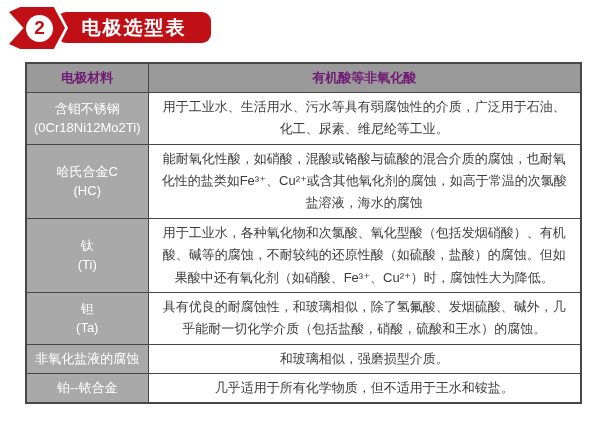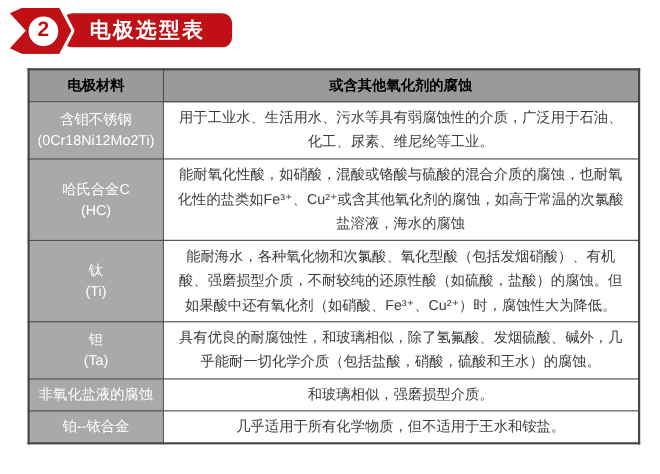--- a/index.html
+++ b/index.html
@@ -45,21 +45,21 @@
   }
 
   
   table{
     width:557px;margin-left:25px;margin-top:5px;
     border-collapse:collapse;border:2px solid var(--border);
     table-layout:fixed;
   }
   th,td{border:1px solid var(--border);}
   thead th{
-    background:var(--header-gray);color:#000000;
+    background:var(--header-gray);color:#701a75;
     font-size:13px;font-weight:bold;padding:5px 4px;text-align:center;
   }
   th.col-material{width:122px;}
   tbody th{
     background:var(--cell-gray);color:#ffffff;
     font-size:13px;font-weight:normal;text-align:center;
     white-space:pre-line;line-height:1.5;padding:4px 2px;
   }
   tbody td{
     color:var(--text-dark);font-size:13px;line-height:1.72;
@@ -79,38 +79,38 @@
     </div>
     <div class="banner">
       <span>电极选型表</span>
     </div>
   </div>
 
   <table>
     <thead>
       <tr>
         <th class="col-material">电极材料</th>
-        <th>或含其他氧化剂的腐蚀</th>
+        <th>有机酸等非氧化酸</th>
       </tr>
     </thead>
     <tbody id="table-body">
         <tr>
           <th>含钼不锈钢
 (0Cr18Ni12Mo2Ti)</th>
           <td>用于工业水、生活用水、污水等具有弱腐蚀性的介质，广泛用于石油、化工、尿素、维尼纶等工业。</td>
         </tr>
         <tr>
           <th>哈氏合金C
 (HC)</th>
           <td>能耐氧化性酸，如硝酸，混酸或铬酸与硫酸的混合介质的腐蚀，也耐氧化性的盐类如Fe³⁺、Cu²⁺或含其他氧化剂的腐蚀，如高于常温的次氯酸盐溶液，海水的腐蚀</td>
         </tr>
         <tr>
           <th>钛
 (Ti)</th>
-          <td>能耐海水，各种氧化物和次氯酸、氧化型酸（包括发烟硝酸）、有机酸、强磨损型介质，不耐较纯的还原性酸（如硫酸，盐酸）的腐蚀。但如果酸中还有氧化剂（如硝酸、Fe³⁺、Cu²⁺）时，腐蚀性大为降低。</td>
+          <td>用于工业水，各种氧化物和次氯酸、氧化型酸（包括发烟硝酸）、有机酸、碱等的腐蚀，不耐较纯的还原性酸（如硫酸，盐酸）的腐蚀。但如果酸中还有氧化剂（如硝酸、Fe³⁺、Cu²⁺）时，腐蚀性大为降低。</td>
         </tr>
         <tr>
           <th>钽
 (Ta)</th>
           <td>具有优良的耐腐蚀性，和玻璃相似，除了氢氟酸、发烟硫酸、碱外，几乎能耐一切化学介质（包括盐酸，硝酸，硫酸和王水）的腐蚀。</td>
         </tr>
         <tr>
           <th>非氧化盐液的腐蚀</th>
           <td>和玻璃相似，强磨损型介质。</td>
         </tr>

